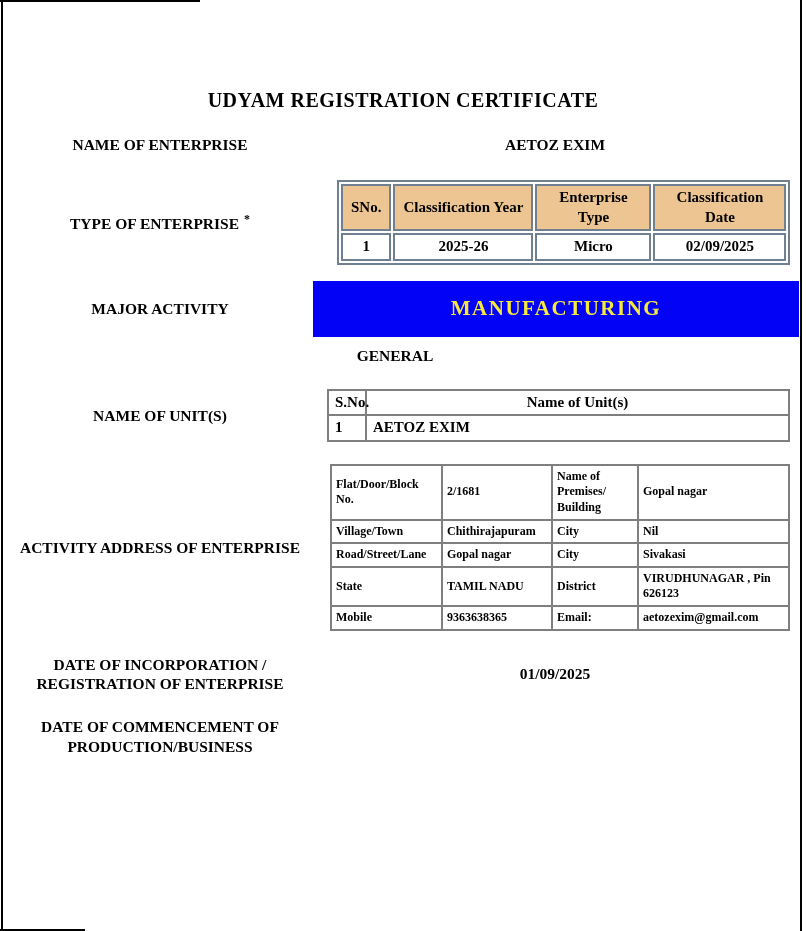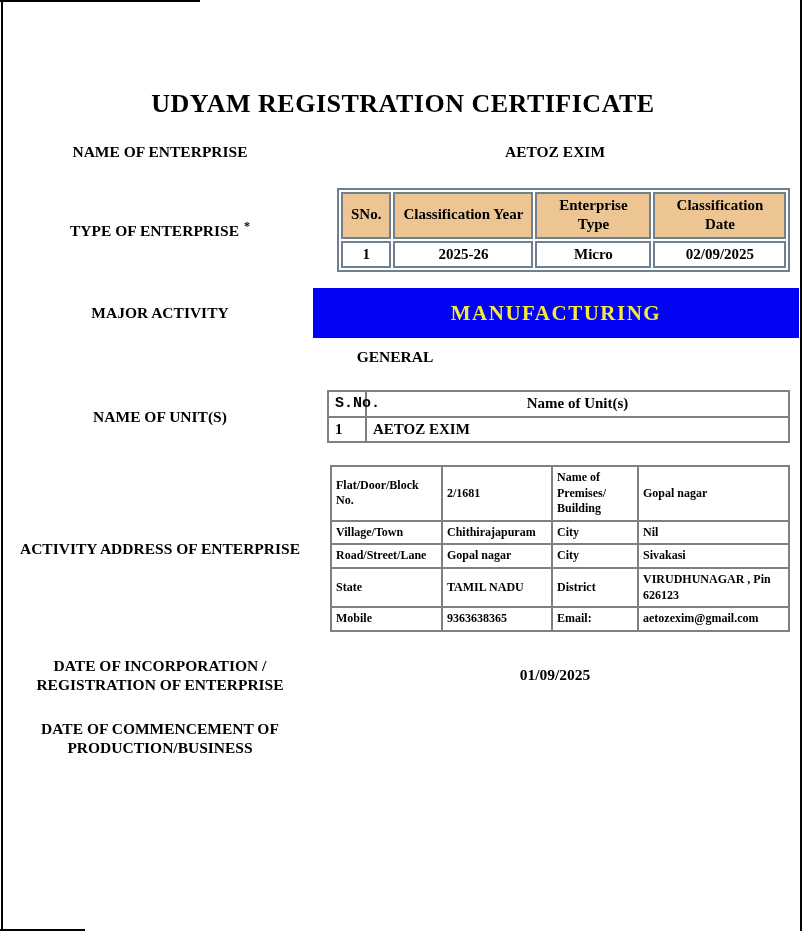--- a/index.html
+++ b/index.html
@@ -17,21 +17,21 @@
     font-family:"Liberation Serif","DejaVu Serif",serif;
   }
   .page{position:relative;width:806px;height:931px;overflow:hidden;background:#fff;}
   .frame{position:absolute;background:var(--frame-border);}
   .frame-left{left:1px;top:0;width:2px;height:931px;}
   .frame-right{left:800px;top:0;width:2px;height:931px;}
   .frame-top{left:0;top:0;width:200px;height:2px;}
   .frame-bottom{left:0;top:929px;width:85px;height:2px;}
 
   .title{
-    margin:88px 0 0 0;text-align:center;font-size:26px;font-weight:bold;
+    margin:88px 0 0 0;text-align:center;font-size:20px;font-weight:bold;
     letter-spacing:0.5px;line-height:1.2;
   }
 
   .row{display:flex;align-items:center;}
   .label-col{
     flex:0 0 320px;text-align:center;font-weight:bold;font-size:15.5px;line-height:1.25;
   }
   .value-area{
     flex:1 1 auto;margin-right:16px;text-align:center;font-weight:bold;font-size:15.5px;
   }
@@ -56,34 +56,34 @@
     margin-left:17px;font-size:15px;
   }
   .class-table th,.class-table td{
     border:2px solid var(--classification-border);
     text-align:center;font-weight:bold;padding:2px 8px;line-height:1.3;
   }
   .class-table th{background:var(--classification-header-bg);}
 
   
   .banner{
-    margin-left:-7px;width:486px;height:50px;background:var(--banner-bg);
+    margin-left:-7px;width:486px;height:56px;background:var(--banner-bg);
     color:var(--banner-text);font-weight:bold;font-size:21px;letter-spacing:1.5px;
     display:flex;align-items:center;justify-content:center;
   }
 
   
   table.units-table{
     border-collapse:collapse;border:2px solid var(--table-border);
     margin-left:7px;width:461px;font-size:15px;table-layout:fixed;
   }
   .units-table th,.units-table td{
     border:2px solid var(--table-border);font-weight:bold;padding:2px 6px;line-height:1.3;
   }
-  .units-table th.sno{text-align:right;font-family:Liberation Mono, monospace;}
+  .units-table th.sno{text-align:right;}
   .units-table th.uname{text-align:center;}
   .units-table td{text-align:left;}
 
   
   table.addr-table{
     border-collapse:collapse;border:2px solid var(--table-border);
     margin-left:10px;width:458px;font-size:12px;table-layout:fixed;
   }
   .addr-table td{
     border:2px solid var(--table-border);font-weight:bold;padding:3px 4px;

